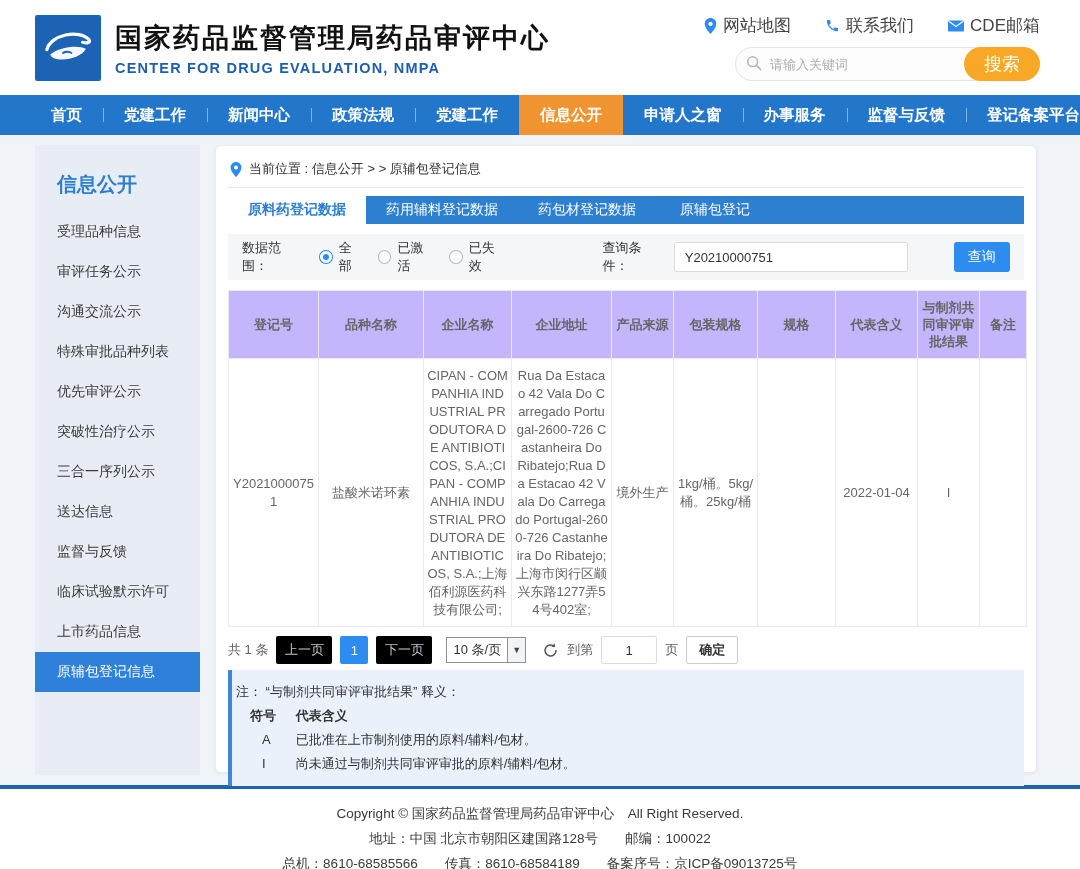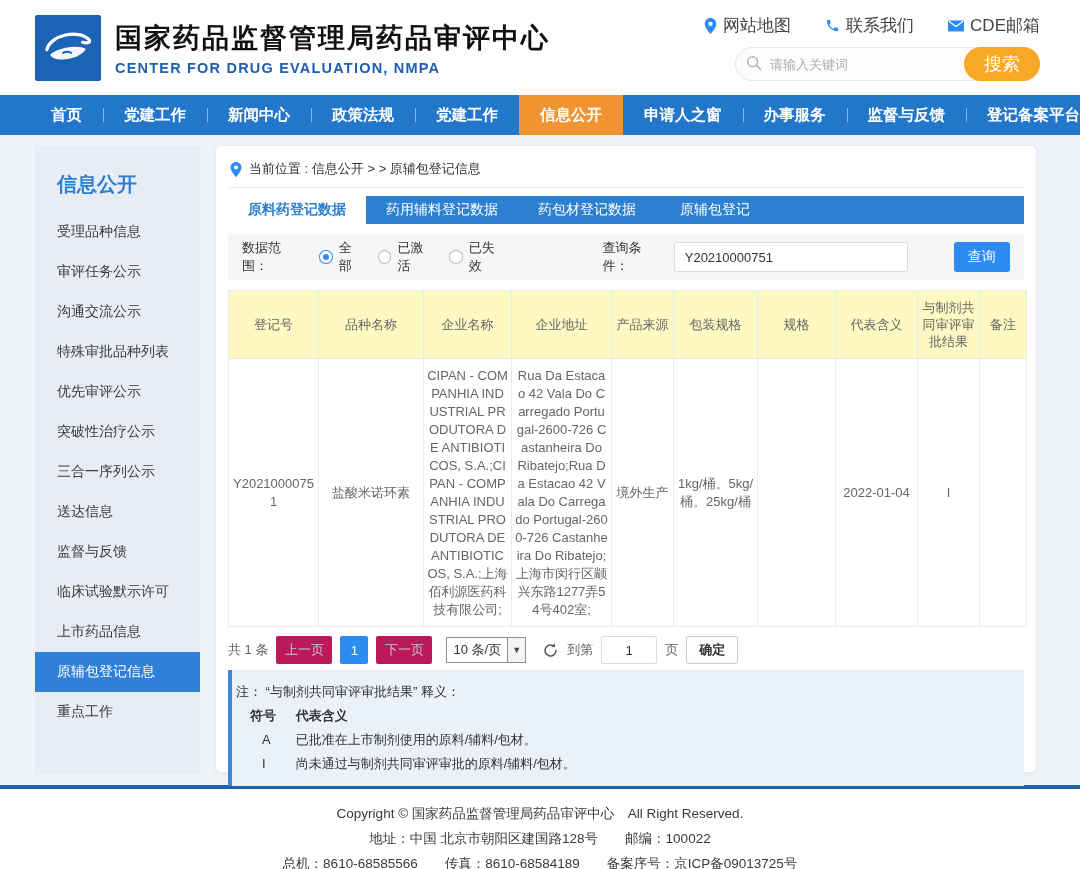--- a/index.html
+++ b/index.html
@@ -67,25 +67,25 @@
   .radio.checked .dot{border-color:var(--active_blue);}
   .radio.checked .dot::after{content:"";position:absolute;left:3px;top:3px;width:6px;height:6px;border-radius:50%;background:var(--active_blue);}
   .query-label{margin-left:96px;}
   .query-input{width:240px;height:30px;border:1px solid #d9dce2;border-radius:2px;background:#fff;
                margin-left:8px;padding:0 10px;font-size:13px;color:#333;outline:none;font-family:inherit;}
   .query-btn{margin-left:46px;width:58px;height:30px;border:none;border-radius:3px;background:var(--active_blue);
              color:#fff;font-size:14px;cursor:pointer;font-family:inherit;}
   
   table{margin-top:10px;border-collapse:collapse;table-layout:fixed;width:798px;font-size:13px;color:#666;}
   th,td{border:1px solid #e8eaec;text-align:center;vertical-align:middle;word-break:break-all;}
-  th{background:#fef9c3;font-weight:normal;color:#666;padding:8px 3px;line-height:17px;}
+  th{background:#c4b5fd;font-weight:bold;color:#666;padding:8px 3px;line-height:17px;}
   td{background:#fff;padding:6px 3px;line-height:18px;height:268px;}
   
   .pager{margin-top:9px;display:flex;align-items:center;gap:8px;font-size:13px;color:#606266;}
-  .pg-btn{min-width:56px;height:28px;padding:0 8px;background:#be185d;color:#c0c4cc;border:none;border-radius:2px;
+  .pg-btn{min-width:56px;height:28px;padding:0 8px;background:#000000;color:#c0c4cc;border:none;border-radius:2px;
           font-size:13px;display:flex;align-items:center;justify-content:center;font-family:inherit;}
   .pg-num{min-width:28px;height:28px;background:var(--active_blue);color:#fff;border:none;border-radius:2px;
           font-size:13px;display:flex;align-items:center;justify-content:center;cursor:pointer;font-family:inherit;}
   .pagesize{display:inline-flex;align-items:stretch;border:1px solid #8e9093;background:#fff;height:26px;margin-left:6px;cursor:pointer;}
   .pagesize .val{padding:0 6px;display:flex;align-items:center;font-size:13px;color:#333;}
   .pagesize .arrow{width:18px;border-left:1px solid #8e9093;background:#f3f4f5;display:flex;align-items:center;justify-content:center;font-size:9px;color:#444;}
   .refresh{margin-left:8px;cursor:pointer;display:flex;align-items:center;}
   .goto-input{width:56px;height:28px;border:1px solid #d9dce2;border-radius:2px;text-align:center;font-size:13px;
               color:#333;outline:none;font-family:inherit;}
   .confirm-btn{height:28px;padding:0 12px;background:#fff;border:1px solid #caccd0;border-radius:2px;
@@ -175,21 +175,20 @@
     <div class="side-item">沟通交流公示</div>
     <div class="side-item">特殊审批品种列表</div>
     <div class="side-item">优先审评公示</div>
     <div class="side-item">突破性治疗公示</div>
     <div class="side-item">三合一序列公示</div>
     <div class="side-item">送达信息</div>
     <div class="side-item">监督与反馈</div>
     <div class="side-item">临床试验默示许可</div>
     <div class="side-item">上市药品信息</div>
     <div class="side-item active">原辅包登记信息</div>
-    <div class="side-item">重点工作</div>
   </div>
 
   <div class="card">
 
     <div class="breadcrumb">
       <svg width="12" height="15" viewBox="0 0 16 22">
         <path d="M8 0 C3.6 0 0 3.6 0 8 c0 6 8 14 8 14 s8 -8 8 -14 C16 3.6 12.4 0 8 0 z" fill="#2d8cf0"></path>
         <circle cx="8" cy="8" r="3" fill="#fff"></circle>
       </svg>
       <span>当前位置 : 信息公开 &gt; &gt; 原辅包登记信息</span>

